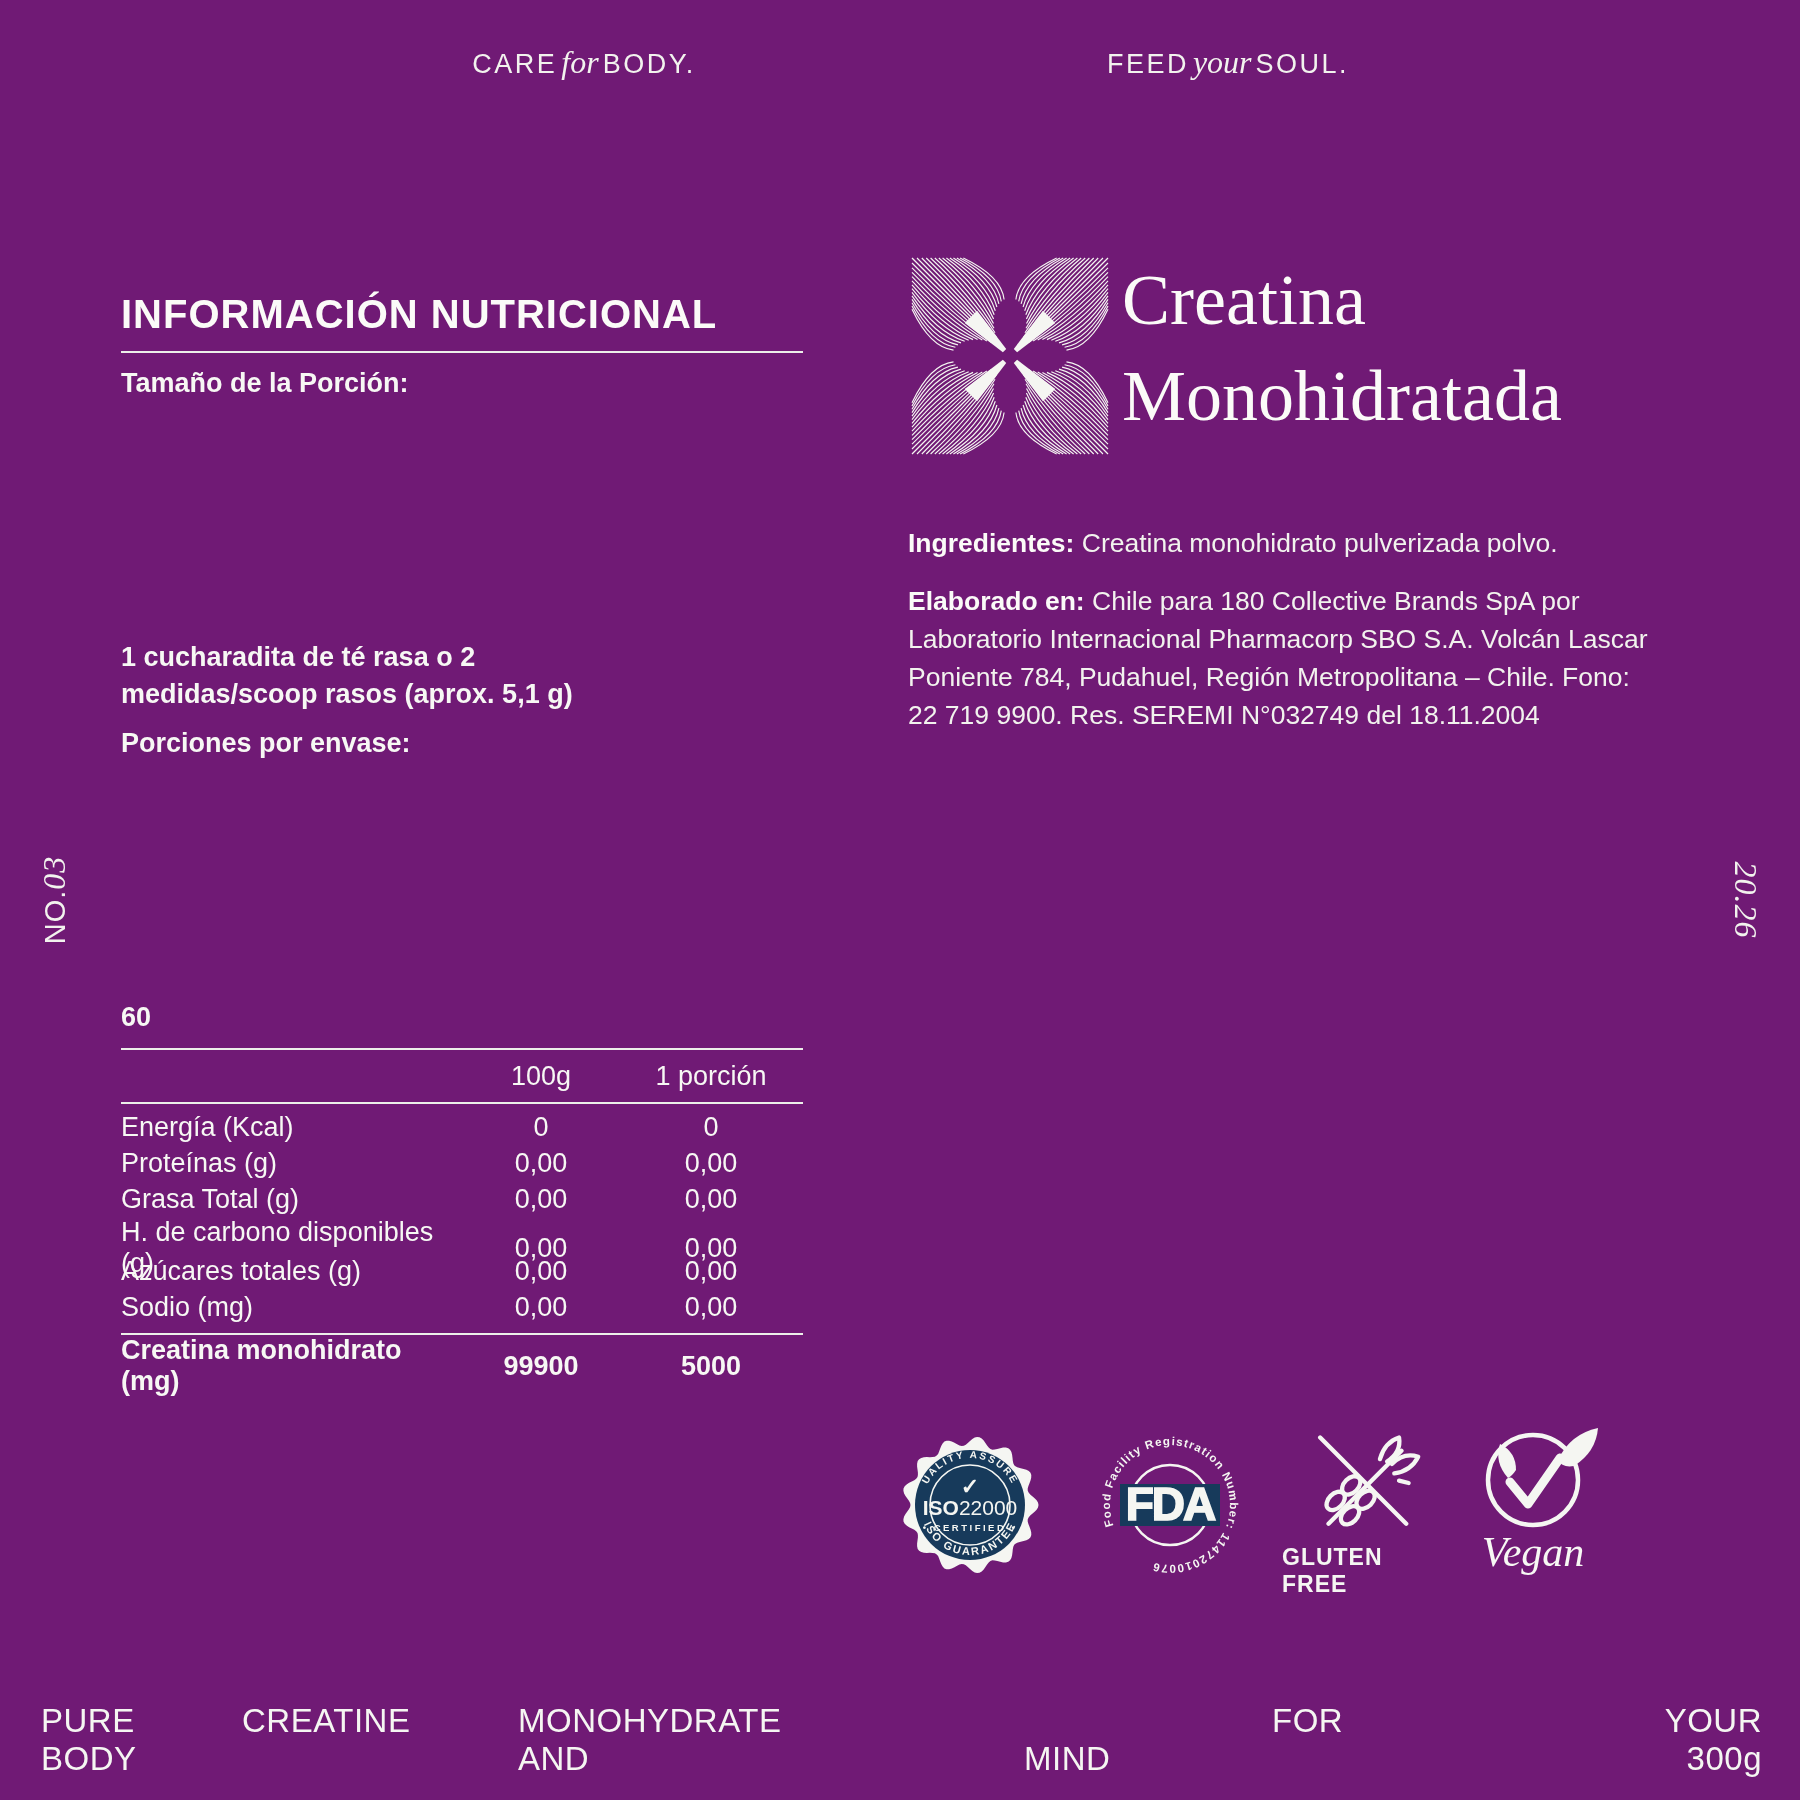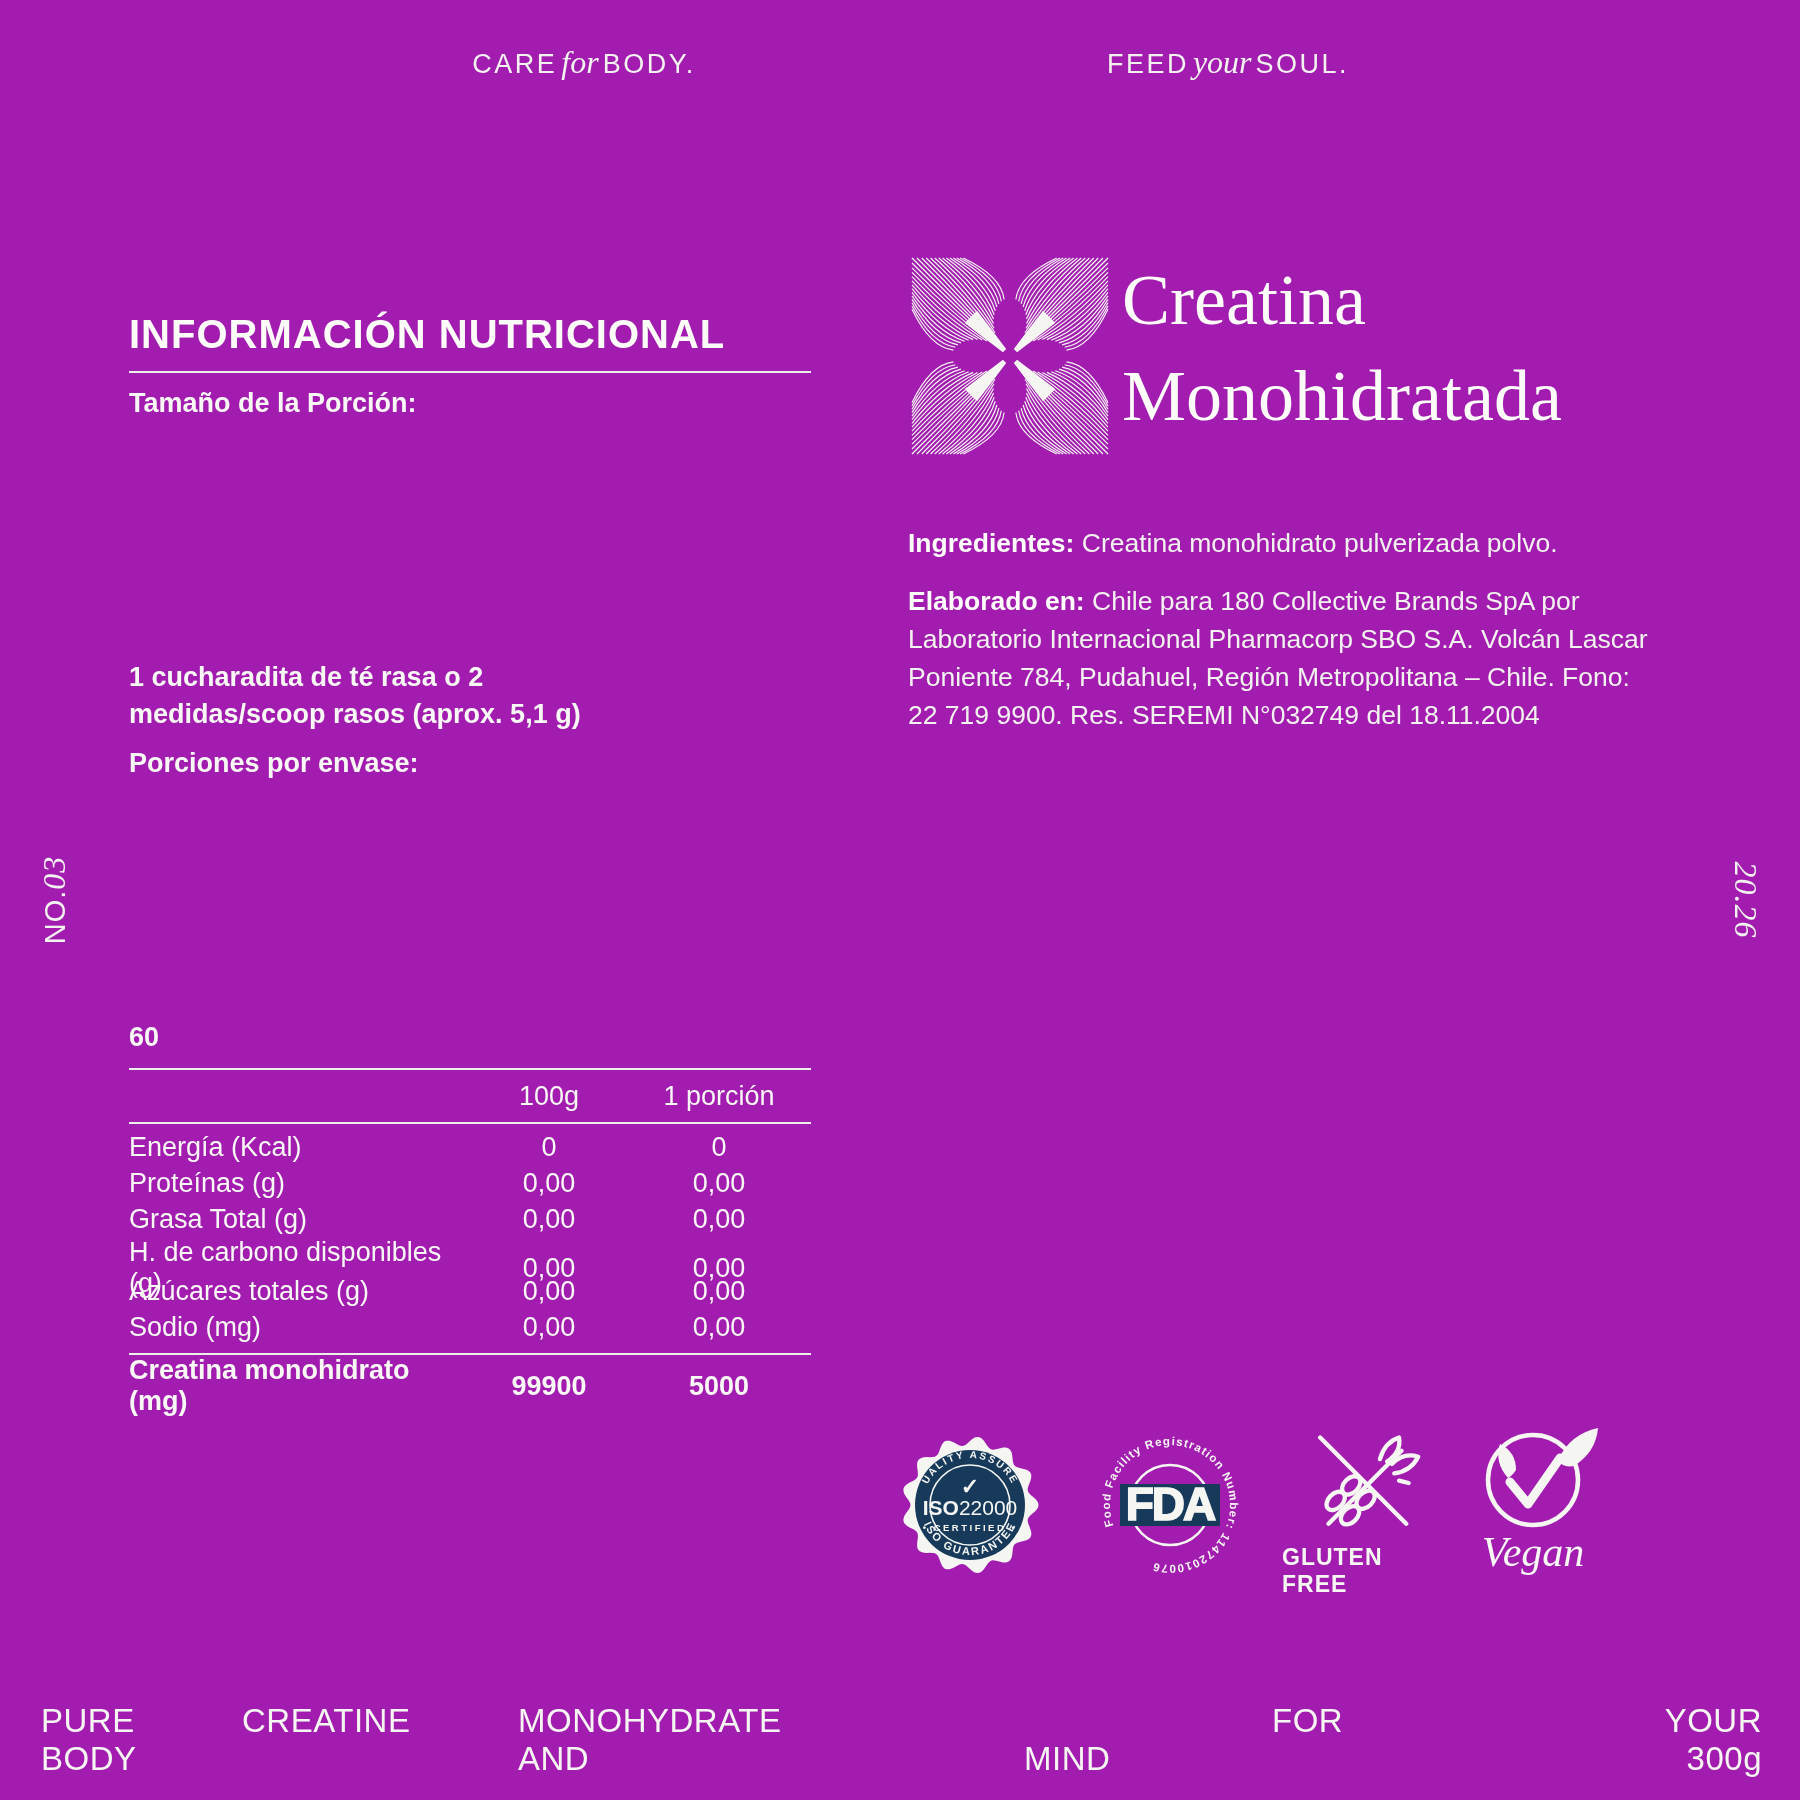--- a/index.html
+++ b/index.html
@@ -1,25 +1,25 @@
 <!DOCTYPE html>
 <html><head>
 <meta charset="utf-8">
 <style>
   html,body{margin:0;padding:0;background:#0e2a44;}
-  .page{position:relative;width:1800px;height:1800px;background:#a21caf;overflow:hidden;
+  .page{position:relative;width:1800px;height:1800px;background:#701a75;overflow:hidden;
         font-family:"Liberation Sans",sans-serif;color:#F7F8F4;}
   .abs{position:absolute;}
   .rule{height:2px;background:#EDEFEA;width:100%;}
   
   .tagline{top:44px;width:420px;text-align:center;font-size:27px;letter-spacing:2.5px;color:#F2F3EE;}
   .tagline .serifit{font-family:"Liberation Serif",serif;font-style:italic;font-size:32px;letter-spacing:0;
                     text-transform:lowercase;padding:0 4px;}
   
-  .nutri{top:292px;left:129px;width:682px;margin-top:20px;}
+  .nutri{top:292px;left:121px;width:682px;}
   .nutri h2{margin:0 0 14px 0;font-size:40px;font-weight:700;letter-spacing:1px;color:#FBFBF8;}
   .meta-row{display:flex;margin:12px 0;font-size:27px;line-height:37px;flex-direction:column;}
   .meta-label{flex:0 0 274px;font-weight:700;}
   .meta-value{font-weight:700;}
   .tgrid{display:grid;grid-template-columns:340px 160px 180px;align-items:center;}
   .tgrid .c{text-align:center;}
   .thead{height:52px;font-size:27px;}
   .trow{height:36px;font-size:27px;font-weight:400;}
   .trow-strong{height:58px;font-size:27px;font-weight:700;} .mt4{margin-top:4px;}
   

